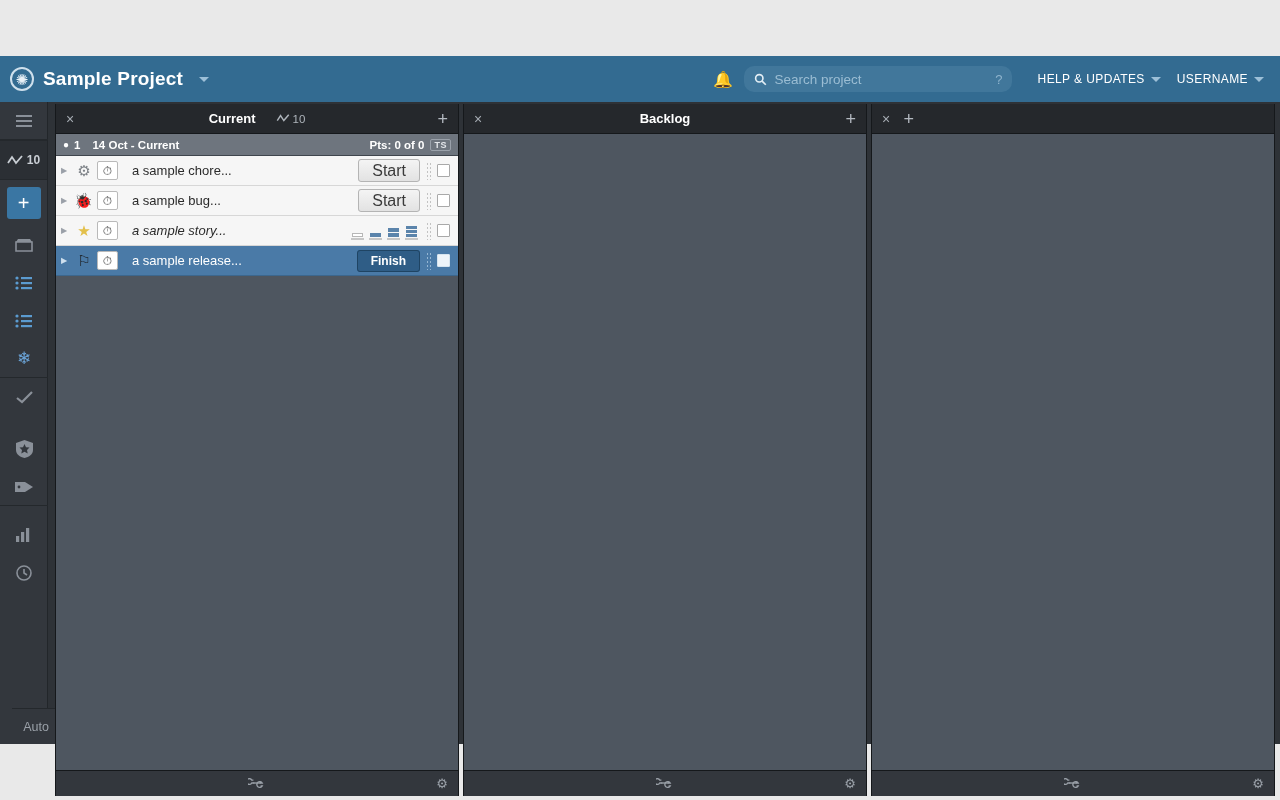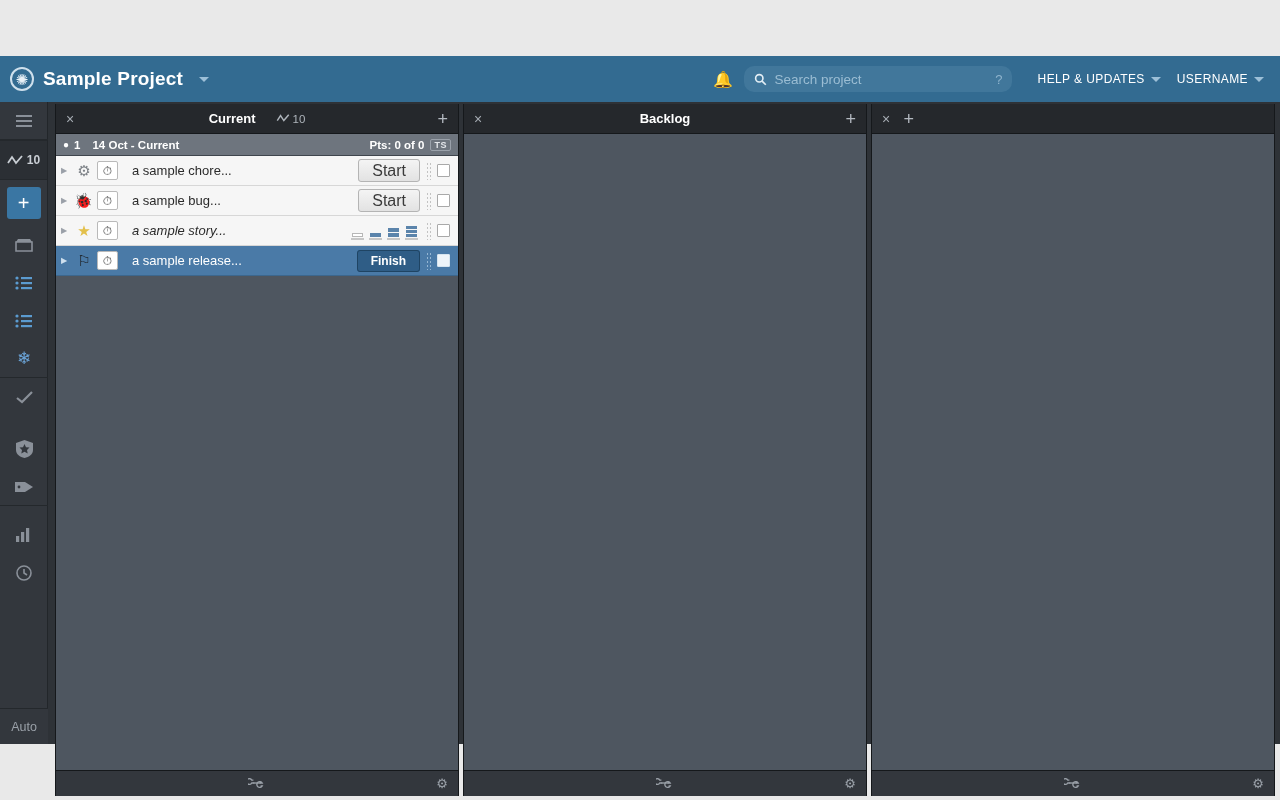--- a/index.html
+++ b/index.html
@@ -79,21 +79,21 @@
     font-size: 12px; font-weight: bold;
     border-top: 1px solid #24282c; border-bottom: 1px solid #24282c;
   }
   .rail-add-wrap { height: 46px; display: flex; align-items: center; justify-content: center; }
   .rail-add {
     width: 34px; height: 32px; background: #3a76a3; border-radius: 3px;
     color: #fff; font-size: 20px; line-height: 1;
     display: flex; align-items: center; justify-content: center;
   }
   .rail-auto {
-    position: absolute; left: 0; bottom: 0; width: 48px; height: 36px;
+    position: absolute; left: 12px; bottom: 0; width: 48px; height: 36px;
     background: #33373d; border-top: 1px solid #24282c;
     display: flex; align-items: center; justify-content: center;
     color: #9aa0a8; font-size: 12.5px;
   }
   .ico { display: block; }
 
   
   .panels {
     position: absolute; left: 55px; top: 48px; width: 1225px; height: 692px;
     display: flex;

